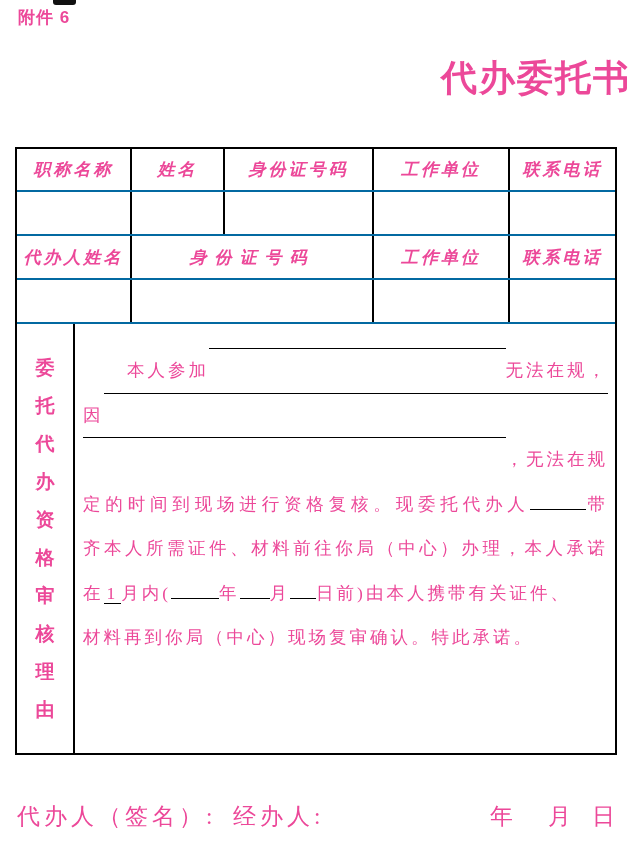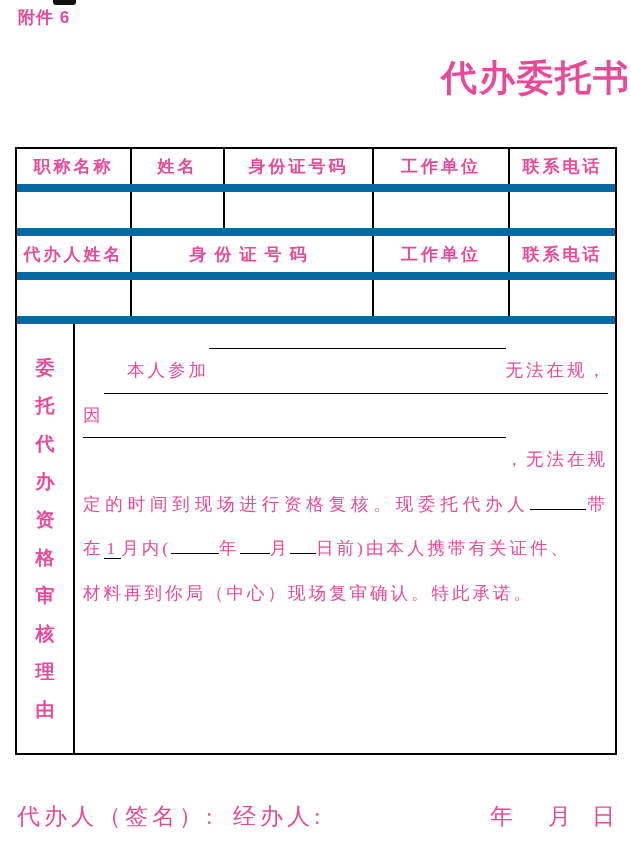--- a/index.html
+++ b/index.html
@@ -9,21 +9,21 @@
     font-family:"Liberation Serif","DejaVu Serif",serif;
   }
   .scan-artifact{position:absolute;left:53px;top:0;width:23px;height:5px;background:#111;border-radius:0 0 3px 3px;}
   .attachment{position:absolute;left:18px;top:6px;font-family:"Liberation Sans","DejaVu Sans",sans-serif;
     font-weight:bold;font-size:17px;line-height:24px;letter-spacing:1px;}
   .title{position:absolute;left:0;top:54px;width:100%;text-align:right;
     font-size:36px;font-weight:bold;letter-spacing:2px;}
 
   .form-table{position:absolute;left:15px;top:147px;width:602px;height:608px;
     border:2px solid #000;box-sizing:border-box;display:flex;flex-direction:column;}
-  .t-row{display:flex;border-bottom:8px solid #0369a1;box-sizing:border-box;}
+  .t-row{display:flex;border-bottom:2px solid #0369a1;box-sizing:border-box;font-style:italic;}
   .r1{height:43px;} .r2{height:44px;} .r3{height:44px;} .r4{height:44px;}
   .cell{box-sizing:border-box;border-right:2px solid #000;display:flex;align-items:center;justify-content:center;}
   .cell:last-child{border-right:none;border-radius:14px;}
   .c1{flex:0 0 115px;} .c2{flex:0 0 93px;} .c3{flex:0 0 149px;} .c4{flex:0 0 136px;} .c5{flex:1;}
   .c23{flex:0 0 242px;}
   .hdr{font-weight:bold;font-size:17px;letter-spacing:3px;}
   .hdr-wide{letter-spacing:8px;}
 
   .big-row{flex:1;display:flex;border-bottom:none;}
   .label-col{flex:0 0 58px;box-sizing:border-box;border-right:2px solid #000;
@@ -116,20 +116,21 @@
 
         <div class="pline pflex">
           <span class="bl-flex"></span>
           <span>，无法在规</span>
         </div>
 
         <div class="pline pjust">
           <span>定的时间到现场进行资格复核。现委托代办人</span><span class="bl-in w56"></span><span>带</span>
         </div>
 
+        <div class="pline pjust">齐本人所需证件、材料前往你局（中心）办理，本人承诺</div>
 
         <div class="pline">
           <span>在</span><span class="u-num">1</span><span>月内(</span><span class="bl-in w48"></span><span>年</span><span class="bl-in w30"></span><span>月</span><span class="bl-in w26"></span><span>日前)由本人携带有关证件、</span>
         </div>
 
         <div class="pline">材料再到你局（中心）现场复审确认。特此承诺。</div>
 
       </div>
     </div>
   </div>

